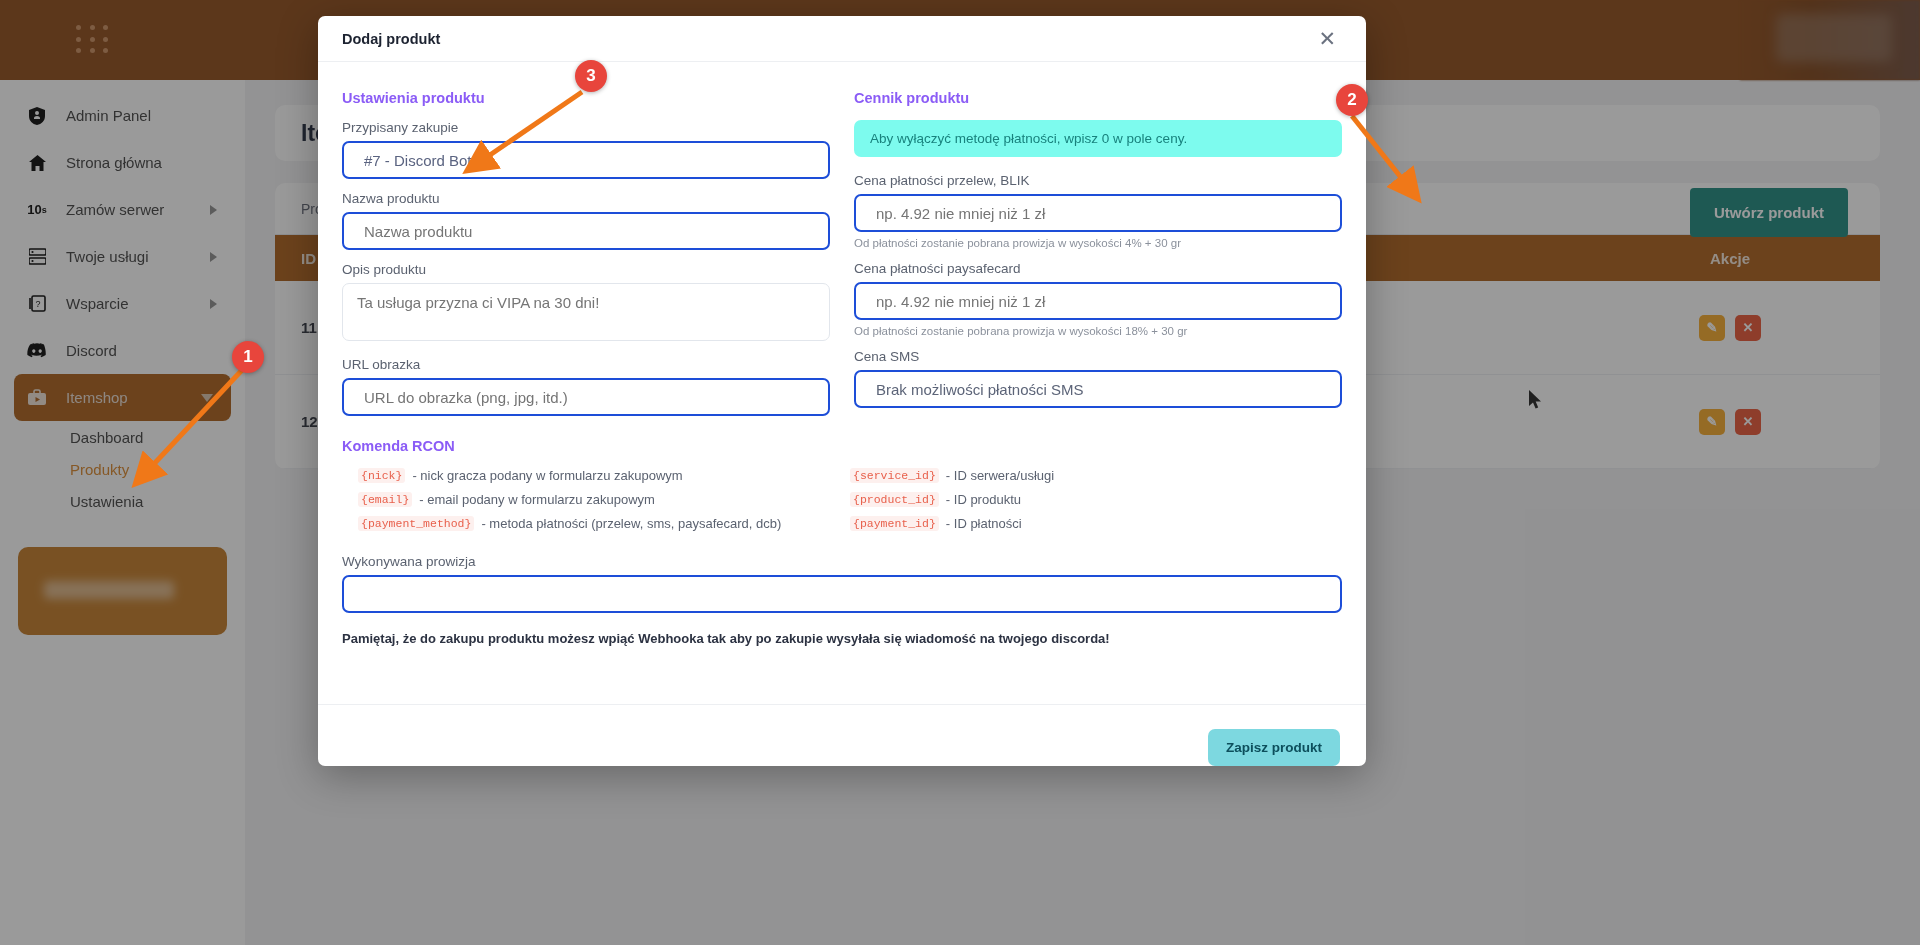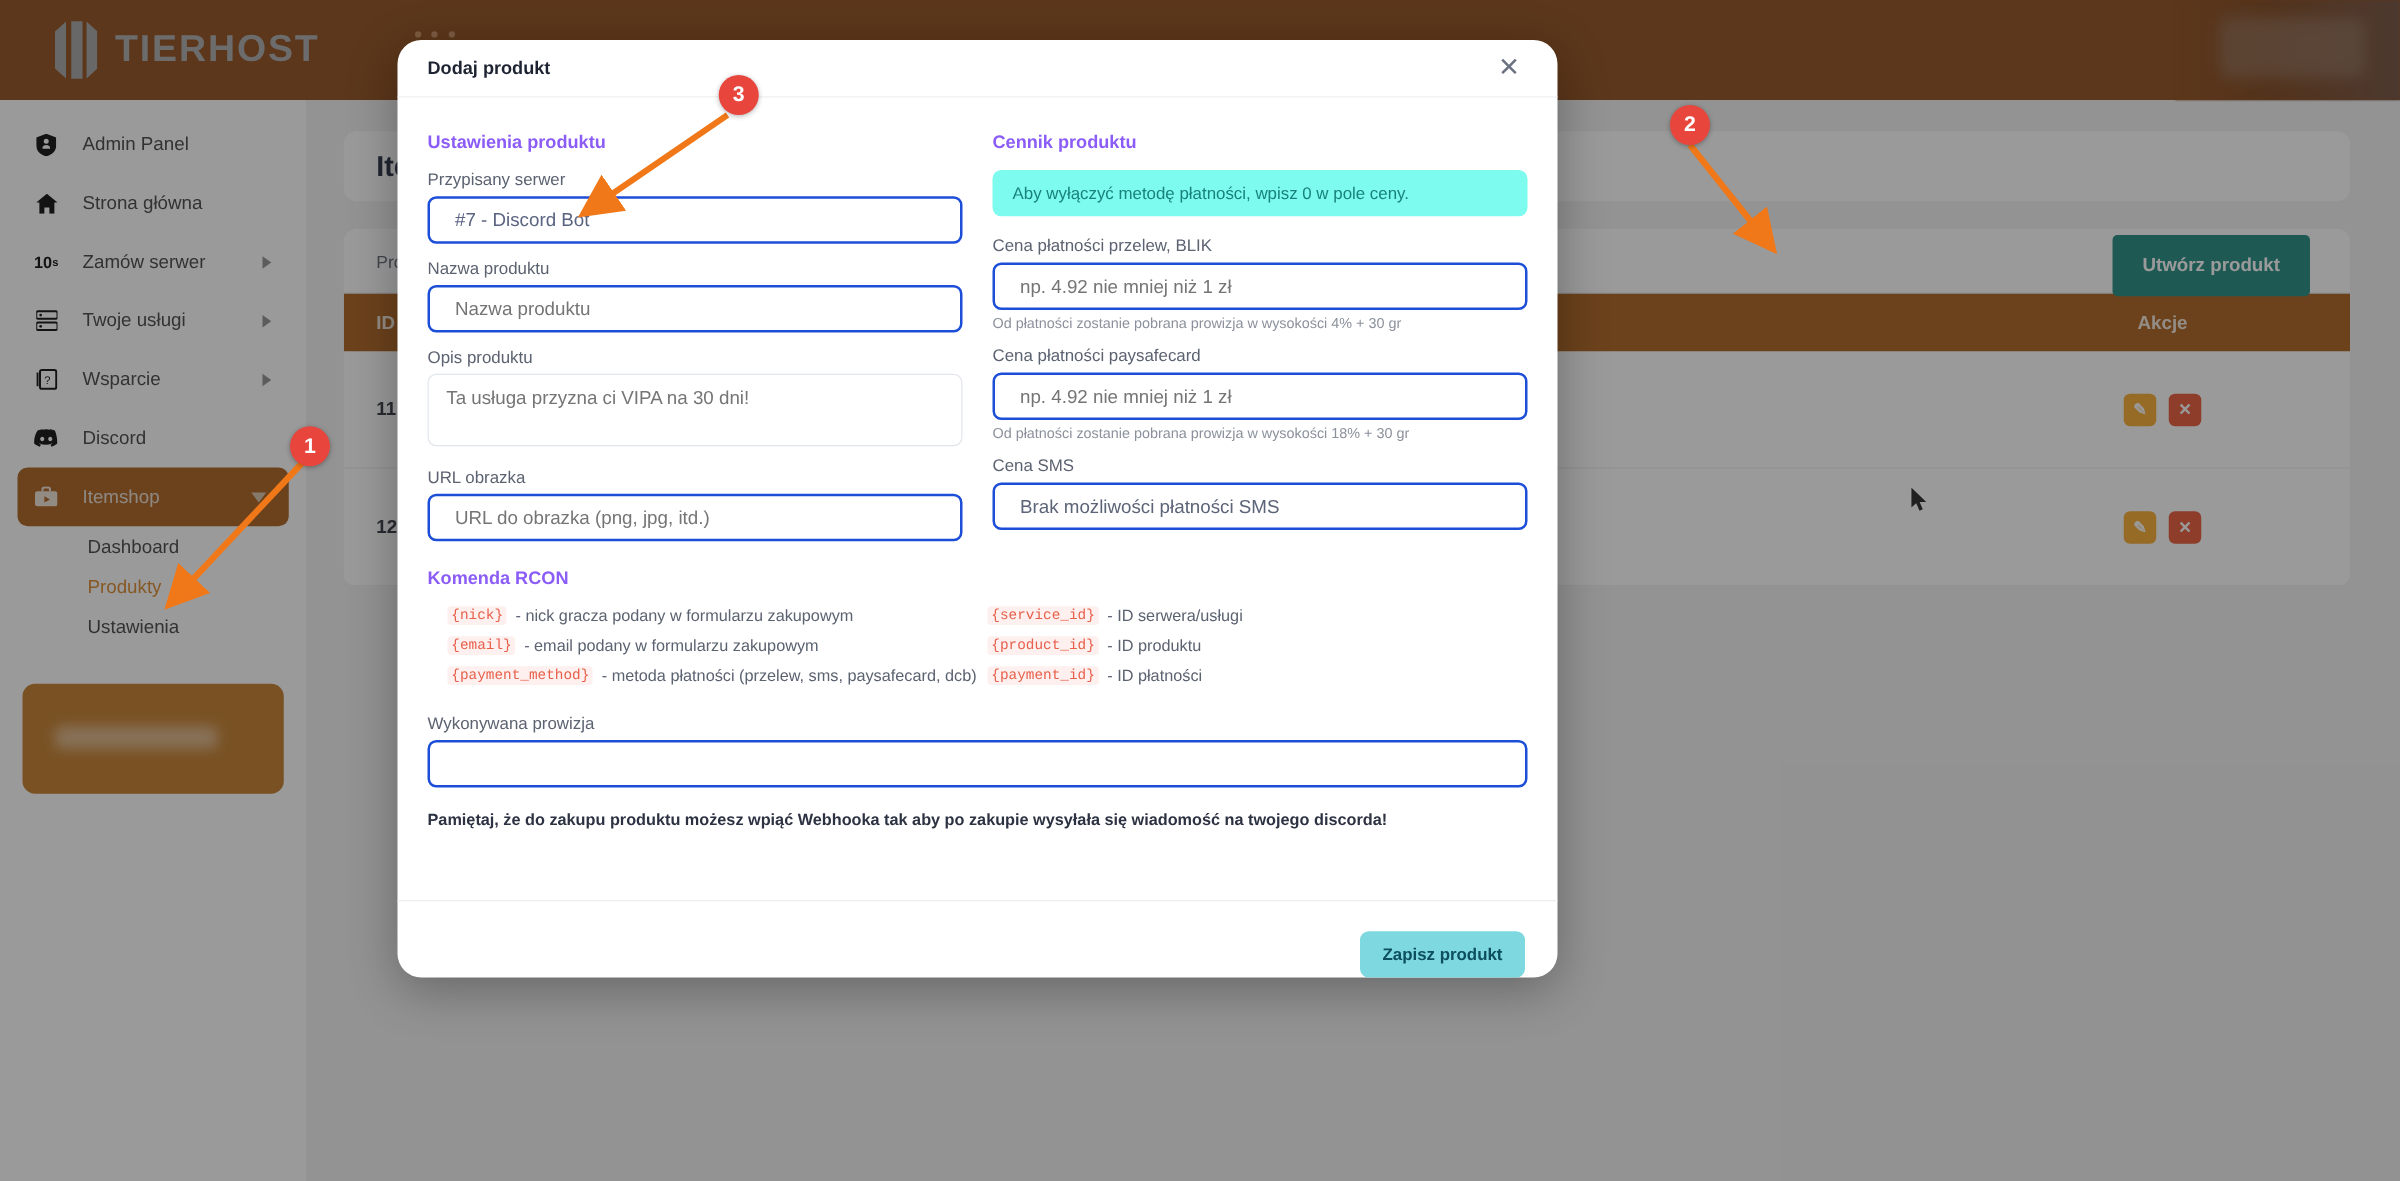--- a/index.html
+++ b/index.html
@@ -137,22 +137,22 @@
   }
   .cursor-arrow svg { display:block; }
 
   
   #dim {
     position: absolute; inset: 0; background: rgba(40,40,40,0.47); z-index: 50;
   }
 
   
   .modal {
-    position: absolute; left: 318px; top: 32px; width: 928px; height: 750px;
-    background: #fff; border-radius: 19px; z-index: 60;
+    position: absolute; left: 318px; top: 16px; width: 1048px; height: 750px;
+    background: #fff; border-radius: 7px; z-index: 60;
     box-shadow: 0 10px 40px rgba(0,0,0,.3);
     display: flex; flex-direction: column;
   }
   .modal-header {
     height: 46px; display:flex; align-items:center; justify-content: space-between;
     padding: 0 24px; border-bottom: 1px solid #edeff2;
   }
   .modal-title { font-size: 14.5px; font-weight: bold; color: #1d2331; }
   .modal-close { font-size: 21px; color: #6b7280; line-height: 1; background:none; border:none; cursor:pointer; }
   .modal-body {
@@ -209,28 +209,20 @@
     box-shadow: 0 1px 4px rgba(0,0,0,.3);
   }
   .anno-svg { position: absolute; inset: 0; z-index: 85; pointer-events: none; }
 </style>
 </head>
 <body>
 
 <div id="app-root">
 
   <div class="topbar">
-    <div class="brand">
-      <div class="brand-mark">
-        <span class="sl sl1"></span>
-          <span class="sl sl2"></span>
-          <span class="sl sl3"></span>
-      </div>
-      <div class="brand-text">TIERHOST</div>
-    </div>
     <div class="grid-dots">
       <i></i>
         <i></i>
         <i></i>
         <i></i>
         <i></i>
         <i></i>
         <i></i>
         <i></i>
         <i></i>
@@ -373,21 +365,21 @@
     <button class="modal-close">✕</button>
   </div>
 
   <div class="modal-body">
     <div class="cols">
 
       <div class="col">
         <div class="sec-title">Ustawienia produktu</div>
 
         <div class="fld">
-          <div class="fld-label">Przypisany serwer</div>
+          <div class="fld-label">Przypisany zakupie</div>
           <div class="inp sel">#7 - Discord Bot</div>
         </div>
 
         <div class="fld">
           <div class="fld-label">Nazwa produktu</div>
           <input class="inp" placeholder="Nazwa produktu" style="">
         </div>
 
         <div class="fld">
           <div class="fld-label">Opis produktu</div>

